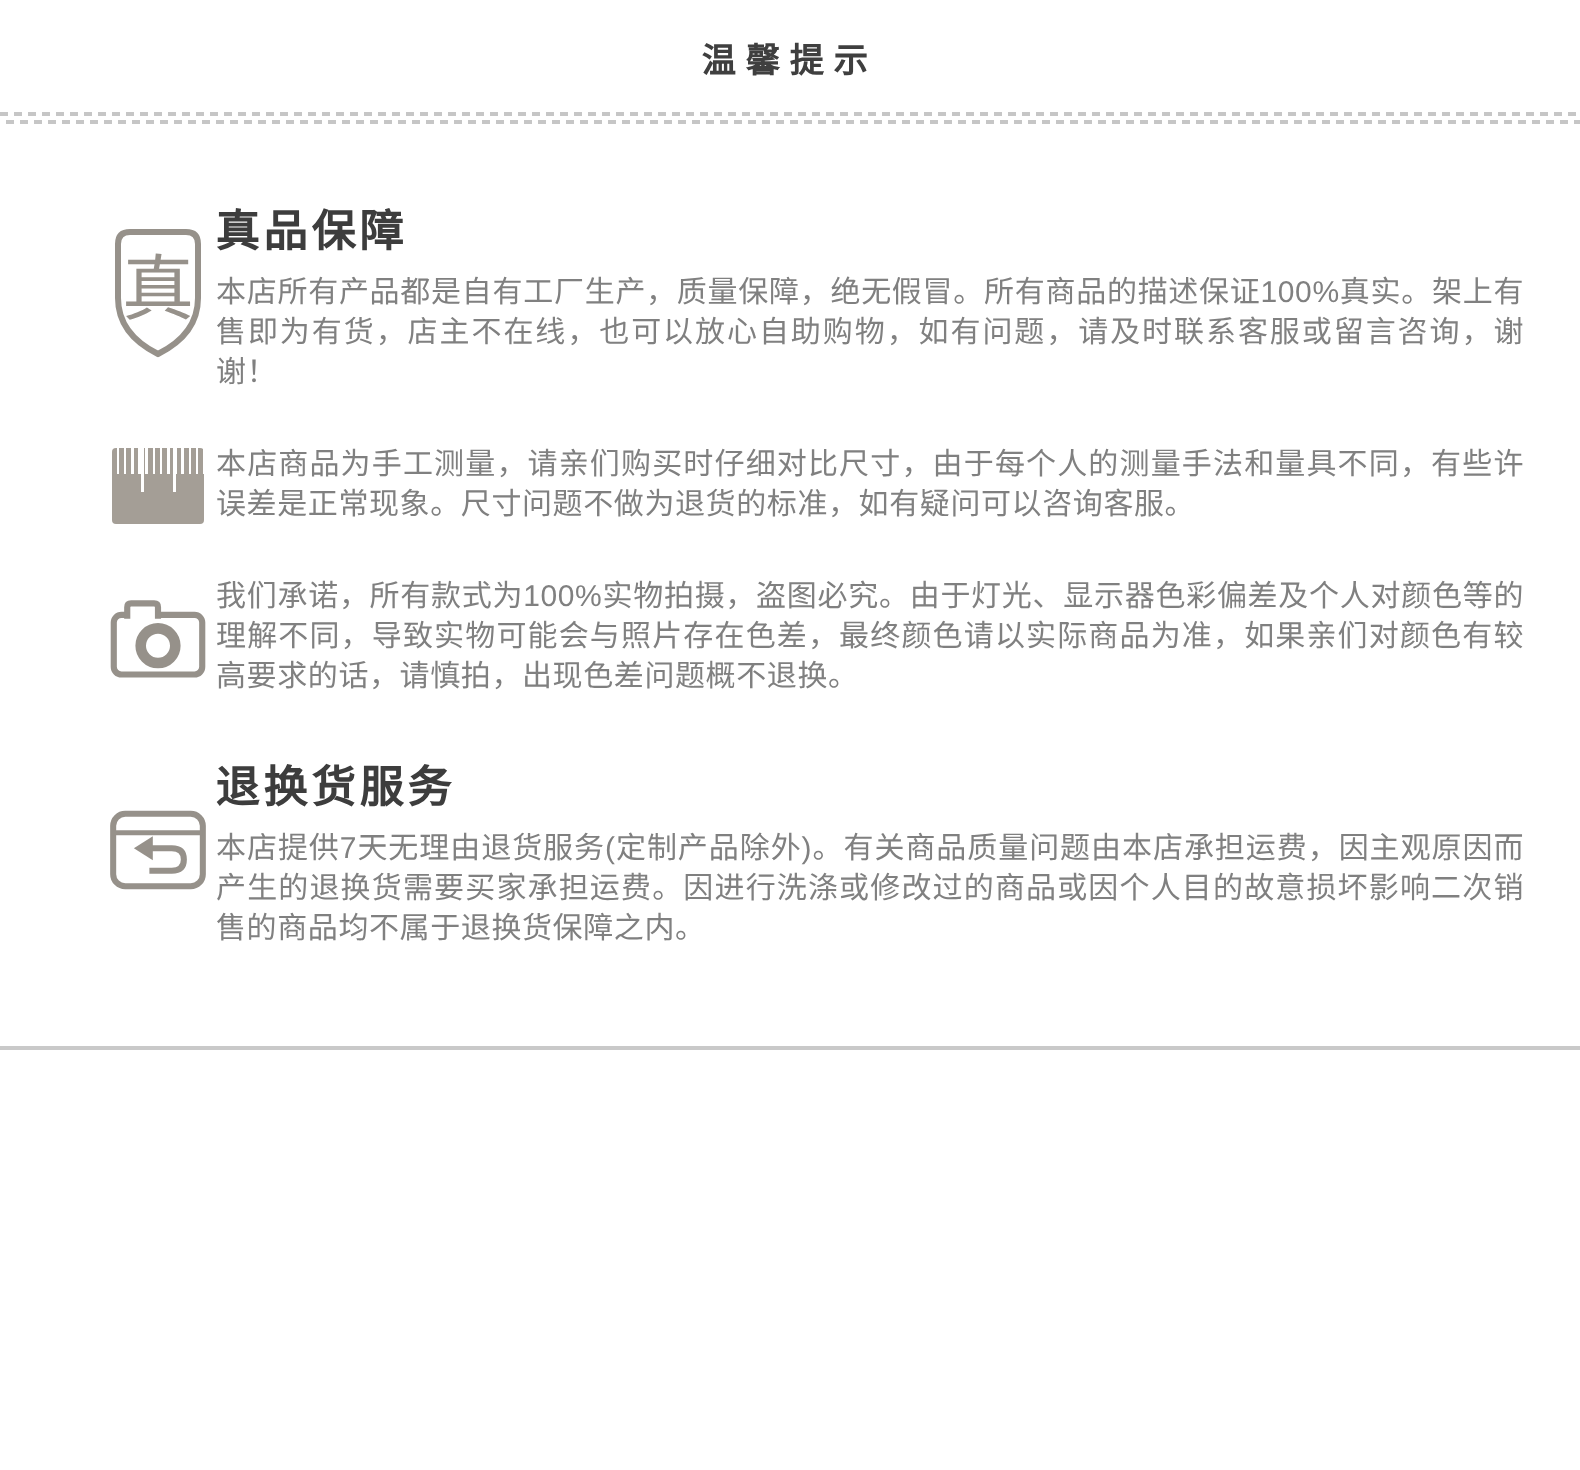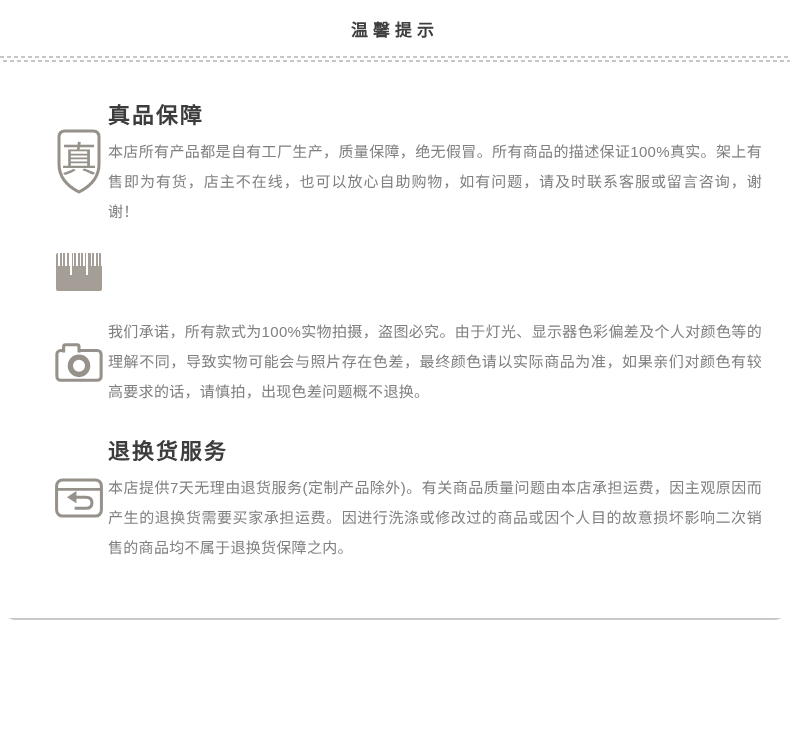--- a/index.html
+++ b/index.html
@@ -6,22 +6,22 @@
     --title-color:#3d3d3d;
     --body-color:#808080;
     --icon-color:#96918a;
     --ruler-fill:#a49e96;
     --divider-color:#c6c6c6;
   }
   *{box-sizing:border-box;}
   html,body{margin:0;padding:0;background:#fff;}
   body{font-family:"Liberation Sans","DejaVu Sans",sans-serif;}
   .page{
-    width:790px;height:620px;margin:0 auto;background:#fff;
-    position:relative;overflow:hidden;border-radius:16px;
+    width:790px;height:525px;margin:0 auto;background:#fff;
+    position:relative;overflow:hidden;
   }
   
   .header{padding-top:16px;text-align:center;}
   .page-title{
     margin:0;font-size:17px;font-weight:600;letter-spacing:5px;
     color:#3f3f3f;
   }
   .page-subtitle{
     margin-top:7px;font-size:12px;font-weight:500;letter-spacing:2.5px;
     color:#585858;
@@ -42,21 +42,21 @@
   .icon-box{
     flex:0 0 50px;width:50px;display:flex;justify-content:center;
     align-items:center;margin-right:4px;
   }
   .content{flex:1;min-width:0;}
   .section-title{
     margin:0 0 8px;font-size:22px;font-weight:600;letter-spacing:2px;
     color:var(--title-color);
   }
   .section-body{
-    margin:0;font-size:15px;line-height:30px;letter-spacing:0.3px;
+    margin:0;font-size:15px;line-height:20px;letter-spacing:0.3px;
     color:var(--body-color);text-align:justify;
   }
   
   .ruler{
     width:46px;height:38px;border-radius:2px;
     background-color:var(--ruler-fill);
     background-image:
       repeating-linear-gradient(90deg,transparent 0 14.5px,#fff 14.5px 16px),
       repeating-linear-gradient(90deg,transparent 0 2.3px,#fff 2.3px 3.6px);
     background-size:100% 22px,100% 13px;
@@ -94,20 +94,21 @@
         <p class="section-body">本店所有产品都是自有工厂生产，质量保障，绝无假冒。所有商品的描述保证100%真实。架上有售即为有货，店主不在线，也可以放心自助购物，如有问题，请及时联系客服或留言咨询，谢谢！</p>
       </div>
     </div>
 
 
     <div class="section">
       <div class="icon-box">
         <div class="ruler"></div>
       </div>
       <div class="content">
+        <p class="section-body">本店商品为手工测量，请亲们购买时仔细对比尺寸，由于每个人的测量手法和量具不同，有些许误差是正常现象。尺寸问题不做为退货的标准，如有疑问可以咨询客服。</p>
       </div>
     </div>
 
     <div class="section">
       <div class="icon-box">
         <svg class="icon-svg" width="52" height="44" viewBox="0 0 52 44">
           <rect x="3" y="10" width="46" height="31" rx="4" fill="none" stroke="#96918a" stroke-width="3.2"></rect>
           <path d="M10 12 V6 Q10 4 12 4 H24 Q26 4 26 6 V12" fill="#ffffff" stroke="#96918a" stroke-width="3.2"></path>
           <circle cx="26" cy="26" r="9" fill="none" stroke="#96918a" stroke-width="5.5"></circle>
         </svg>

